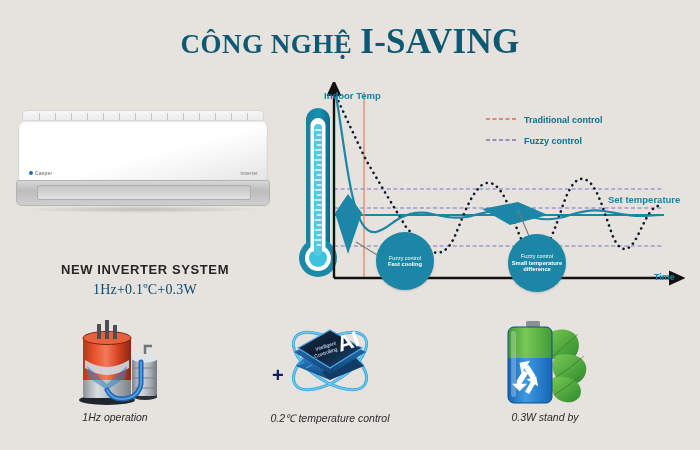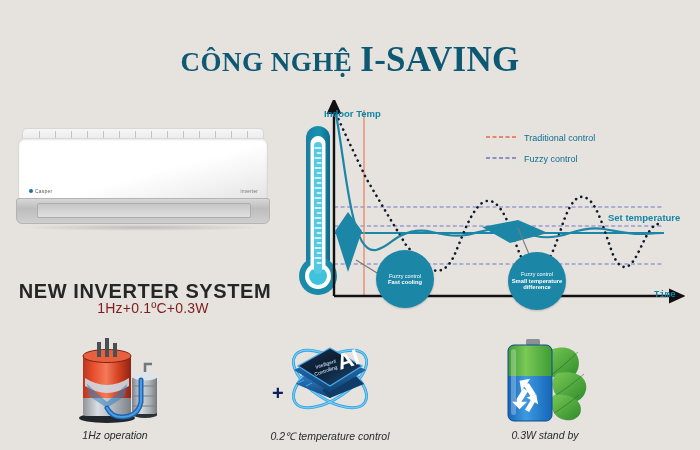--- a/index.html
+++ b/index.html
@@ -2,21 +2,21 @@
 <html><head>
 <meta charset="utf-8">
 <style>
   html,body{margin:0;padding:0;}
   body{
     width:700px;height:450px;overflow:hidden;
     background:#e6e2de;
     font-family:"Liberation Sans", sans-serif;
     position:relative;
   }
-  #stage{position:absolute;inset:0;margin-top:18px;}
+  #stage{position:absolute;inset:0;}
 
   
   .title{
     position:absolute;left:0;top:22px;width:700px;
     text-align:center;
     color:#0d5973;
     white-space:nowrap;
   }
   .title .t1{
     font-size:27px;font-weight:700;letter-spacing:.5px;
@@ -61,38 +61,38 @@
     border:1px solid #adadad;border-radius:2px;box-sizing:border-box;
   }
   .ac-shadow{
     position:absolute;left:20px;top:206px;width:244px;height:7px;
     background:radial-gradient(ellipse at center,rgba(0,0,0,.17),rgba(0,0,0,0) 70%);
   }
 
   
   .inv-title{
     position:absolute;left:0;top:262px;width:290px;text-align:center;
-    font-size:20px;font-weight:700;color:#262626;letter-spacing:.6px;
+    font-size:13px;font-weight:700;color:#262626;letter-spacing:.6px;
     font-family:"Liberation Sans", sans-serif;
   }
   .inv-sub{
-    position:absolute;left:8px;top:282px;width:290px;text-align:center;
-    font-size:14px;color:#7f1d1d;letter-spacing:.2px;
-    font-family:Liberation Sans, sans-serif;
+    position:absolute;left:0;top:282px;width:290px;text-align:center;
+    font-size:14px;color:#0c4a6e;letter-spacing:.2px;
+    font-family:Liberation Serif, serif;
   }
 
   
   .chart{position:absolute;left:286px;top:82px;width:410px;height:215px;}
   .chart svg{position:absolute;left:0;top:0;}
 
   .lbl{position:absolute;color:#1186a8;font-weight:700;white-space:nowrap;}
   .lbl-indoor{left:38px;top:8px;font-size:9.5px;}
-  .lbl-time{left:368px;top:190px;font-size:9px;font-family:Liberation Mono, monospace;}
+  .lbl-time{left:368px;top:190px;font-size:9px;}
   .lbl-set{left:322px;top:112px;font-size:9.5px;}
-  .leg-txt{position:absolute;color:#0d6f91;font-weight:400;font-size:9px;white-space:nowrap;}
+  .leg-txt{position:absolute;color:#0d6f91;font-weight:700;font-size:9px;white-space:nowrap;}
   .leg-t1{left:238px;top:33px;}
   .leg-t2{left:238px;top:54px;}
 
   .callout{
     position:absolute;border-radius:50%;
     background:#1b86a6;color:#fff;
     display:flex;flex-direction:column;justify-content:center;align-items:center;
     text-align:center;line-height:1.12;
     box-shadow:0 1px 2px rgba(0,0,0,.18);
   }

